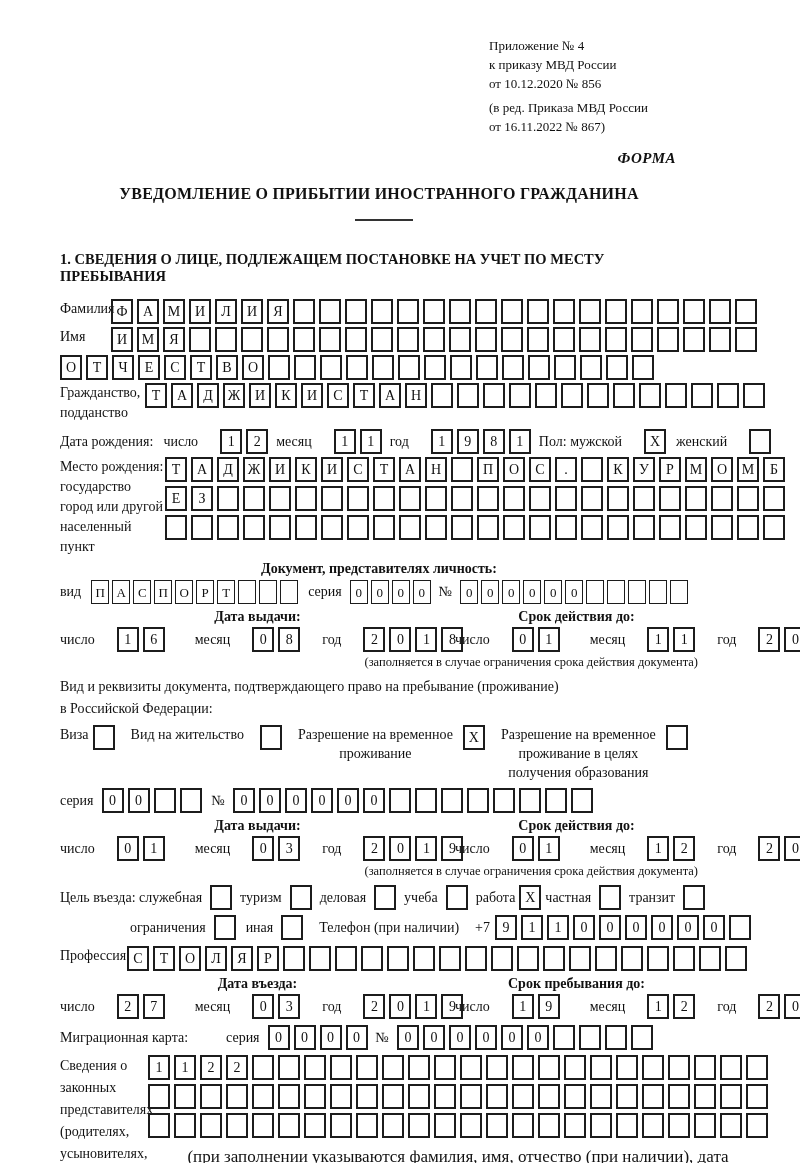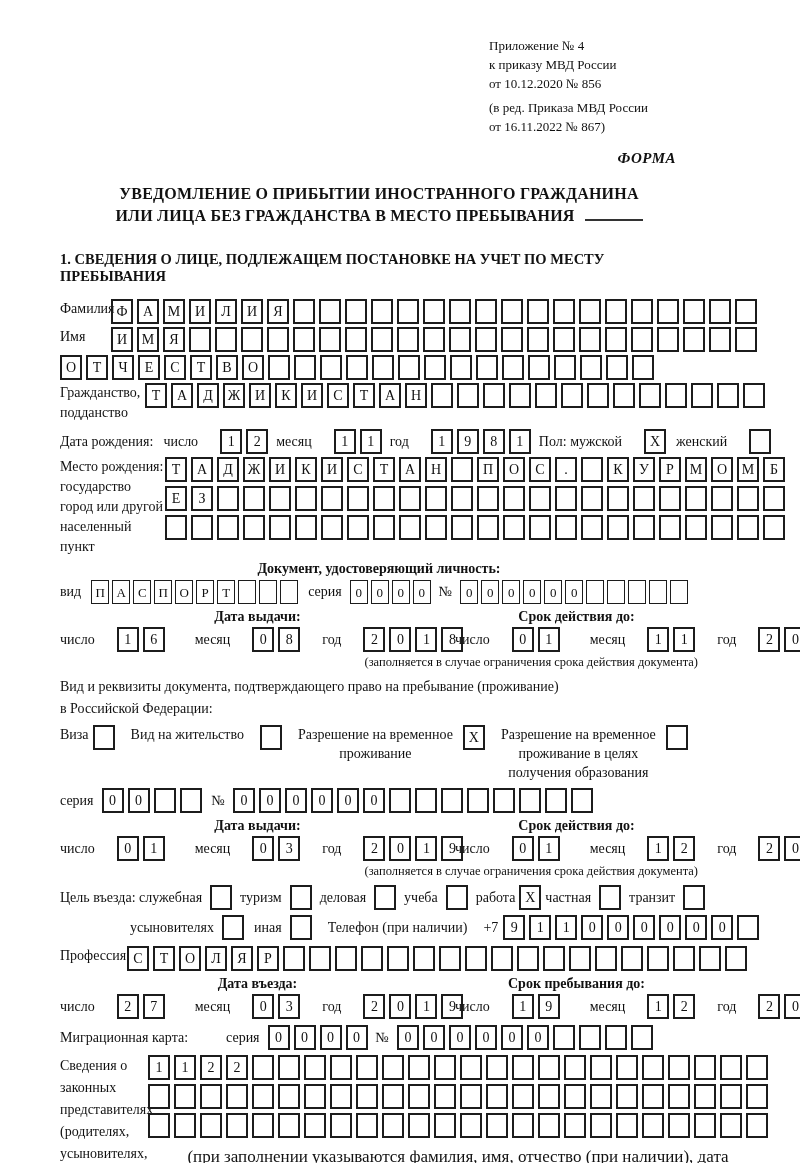--- a/index.html
+++ b/index.html
@@ -60,21 +60,21 @@
     <div>к приказу МВД России</div>
     <div>от 10.12.2020 № 856</div>
     <div class="gap">(в ред. Приказа МВД России</div>
     <div>от 16.11.2022 № 867)</div>
   </div>
 
   <div class="forma">ФОРМА</div>
 
   <div class="title">
     <div>УВЕДОМЛЕНИЕ О ПРИБЫТИИ ИНОСТРАННОГО ГРАЖДАНИНА</div>
-    <div><span>ИЛИ ЛИЦА БЕЗ ГРАЖДАНСТВА В МЕСТО ПРЕБЫВАНИЯ</span><span class="blank-line"></span></div>
+    <div><span class="blank-line"></span></div>
   </div>
 
   <div class="section-h">1. СВЕДЕНИЯ О ЛИЦЕ, ПОДЛЕЖАЩЕМ ПОСТАНОВКЕ НА УЧЕТ ПО МЕСТУ ПРЕБЫВАНИЯ</div>
 
   <div class="row mt14">
     <div class="lbl w-name">Фамилия</div>
     <div class="cells">
         <span class="cell">Ф</span>
         <span class="cell">А</span>
         <span class="cell">М</span>
@@ -312,21 +312,21 @@
           <span class="cell"></span>
           <span class="cell"></span>
           <span class="cell"></span>
           <span class="cell"></span>
           <span class="cell"></span>
           <span class="cell"></span>
         </div>
     </div>
   </div>
 
-  <div class="center-h">Документ, удостоверяющий личность:</div>
+  <div class="center-h">Документ, представителях личность:</div>
 
   <div class="row vcenter">
     <span class="lbl">вид</span>
     <span class="cells sm g10">
         <span class="cell">П</span>
         <span class="cell">А</span>
         <span class="cell">С</span>
         <span class="cell">П</span>
         <span class="cell">О</span>
         <span class="cell">Р</span>
@@ -528,21 +528,21 @@
     <span class="cells g8">
         <span class="cell"></span>
       </span>
     <span class="lbl g8">транзит</span>
     <span class="cells g8">
         <span class="cell"></span>
       </span>
   </div>
 
   <div class="row vcenter" style="margin-top:5px; padding-left:70px;">
-    <span class="lbl">усыновителях</span>
+    <span class="lbl">ограничения</span>
     <span class="cells g8">
         <span class="cell"></span>
       </span>
     <span class="lbl g10">иная</span>
     <span class="cells g8">
         <span class="cell"></span>
       </span>
     <span class="lbl g16">Телефон (при наличии)</span>
     <span class="lbl g16">+7</span>
     <span class="cells" style="margin-left:5px;">

